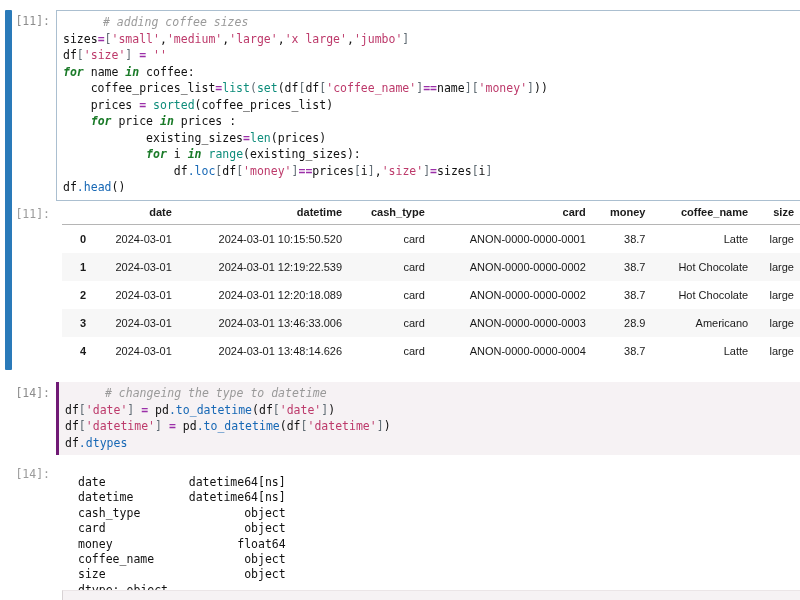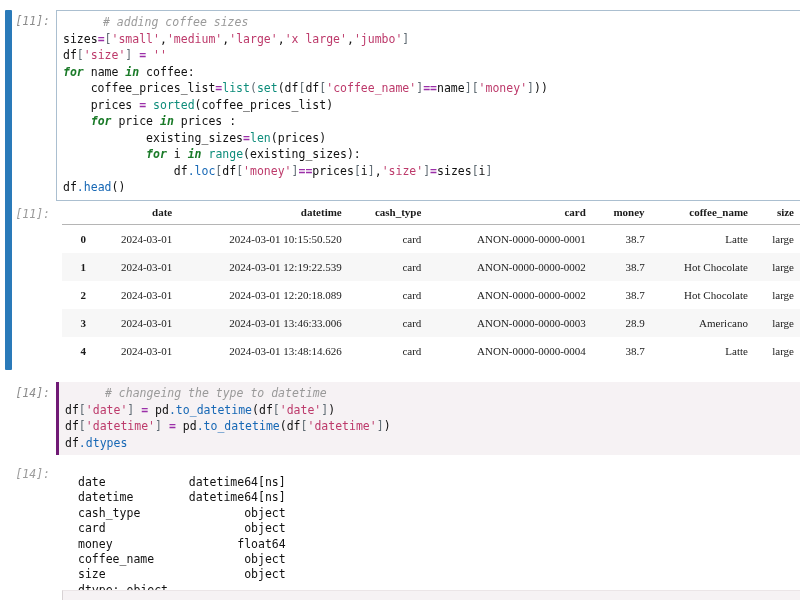--- a/index.html
+++ b/index.html
@@ -48,21 +48,20 @@
     text-align: right;
     padding-right: 6px;
     box-sizing: border-box;
     font-family: "DejaVu Sans Mono", monospace;
     font-size: 11.5px;
     color: #8c8c8c;
     line-height: 16.5px;
     padding-top: 3px;
     white-space: nowrap;
     user-select: none;
-    font-style: italic;
   }
   .prompt.out-muted {
     color: #9b9b9b;
   }
 
   
   .input-area {
     flex: 1 1 auto;
     box-sizing: border-box;
   }
@@ -98,21 +97,21 @@
   .br { color: #5f6b73; }                          
 
   
   .out-area {
     flex: 1 1 auto;
     box-sizing: border-box;
     padding-left: 6px;
   }
   table.df {
     border-collapse: collapse;
-    font-family: Liberation Serif, serif;
+    font-family: Liberation Sans, sans-serif;
     font-size: 11px;
     color: #1a1a1a;
     width: 100%;
     max-width: 742px;
   }
   table.df thead th {
     font-weight: bold;
     border-bottom: 1px solid #b5b5b5;
     padding: 3px 6px 6px 6px;
     text-align: right;

